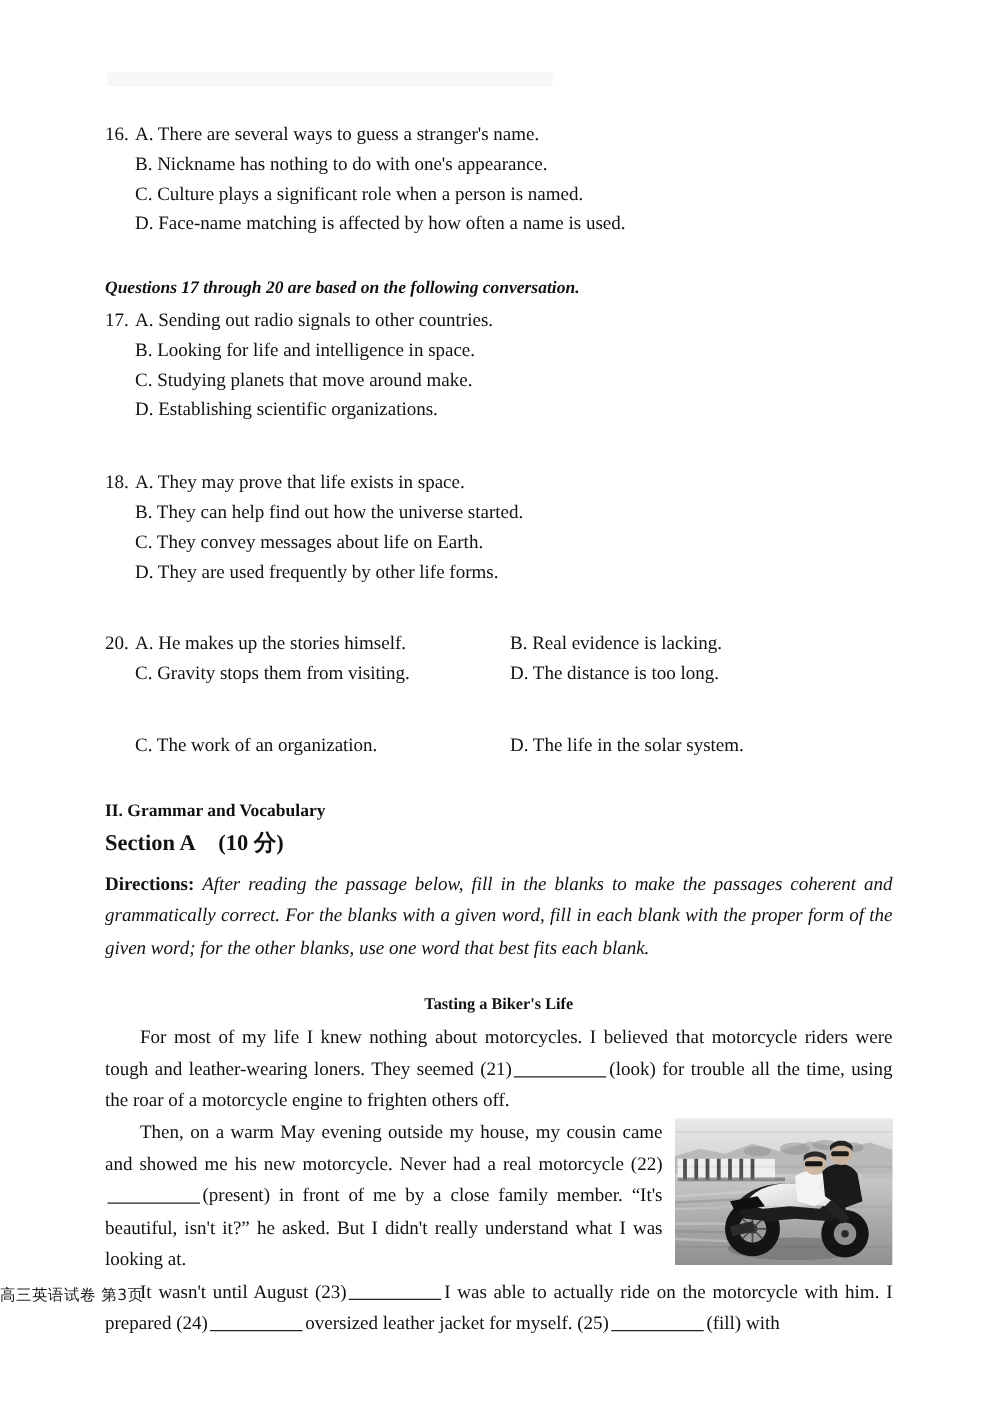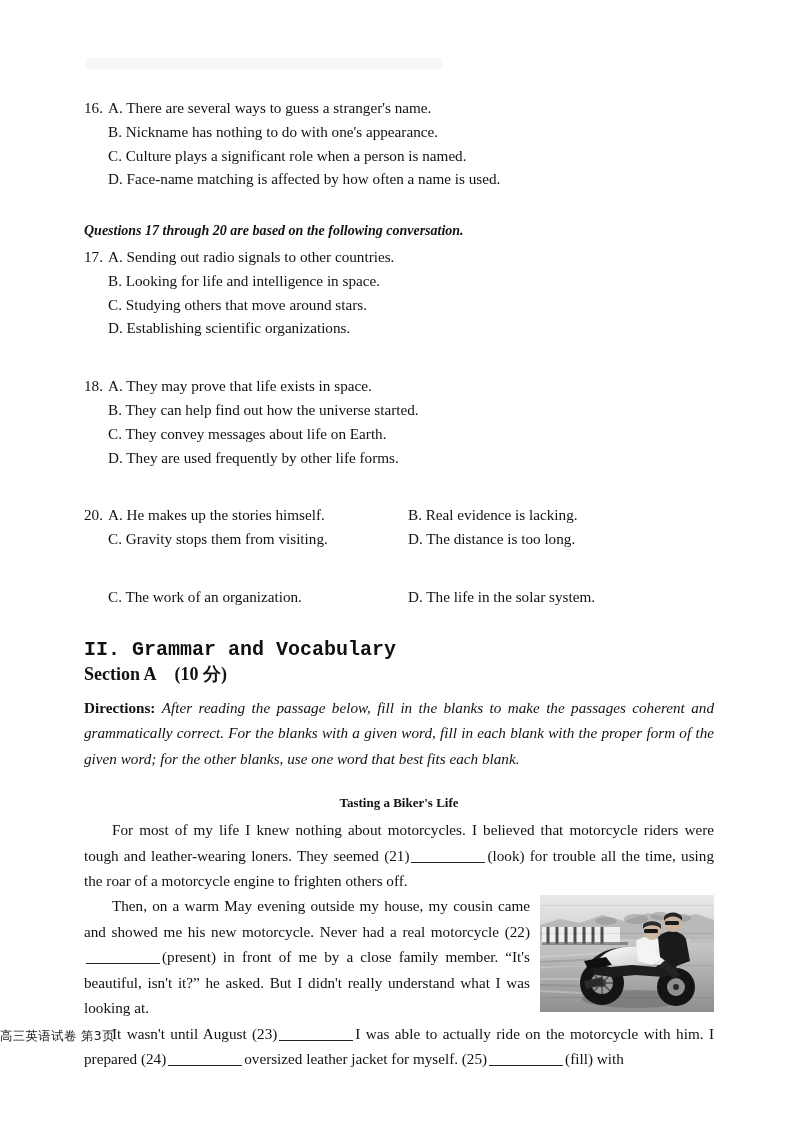--- a/index.html
+++ b/index.html
@@ -73,23 +73,22 @@
     font-style: italic;
     font-weight: bold;
     font-size: 14px;
     line-height: 23.8px;
     margin-bottom: 2px;
   }
 
   
   .sec-head {
     font-weight: bold;
-    font-size: 20px;
+    font-size: 14px;
     line-height: 25px;
-    font-family: Liberation Mono, monospace;
   }
   .sec-sub {
     font-weight: bold;
     font-size: 18px;
     line-height: 25px;
   }
   .sec-sub .score { margin-left: 18px; }
 
   
   .directions {
@@ -194,21 +193,21 @@
       <div class="mcq-row">
         <span class="q-num">17.</span>
         <span class="opt">A. Sending out radio signals to other countries.</span>
       </div>
       <div class="mcq-row">
         <span class="q-num blank"></span>
         <span class="opt">B. Looking for life and intelligence in space.</span>
       </div>
       <div class="mcq-row">
         <span class="q-num blank"></span>
-        <span class="opt">C. Studying others that move around stars.</span>
+        <span class="opt">C. Studying planets that move around make.</span>
       </div>
       <div class="mcq-row">
         <span class="q-num blank"></span>
         <span class="opt">D. Establishing scientific organizations.</span>
       </div>
     </div>
 
     <div class="gap-lg"></div>
 
     <div class="mcq">

